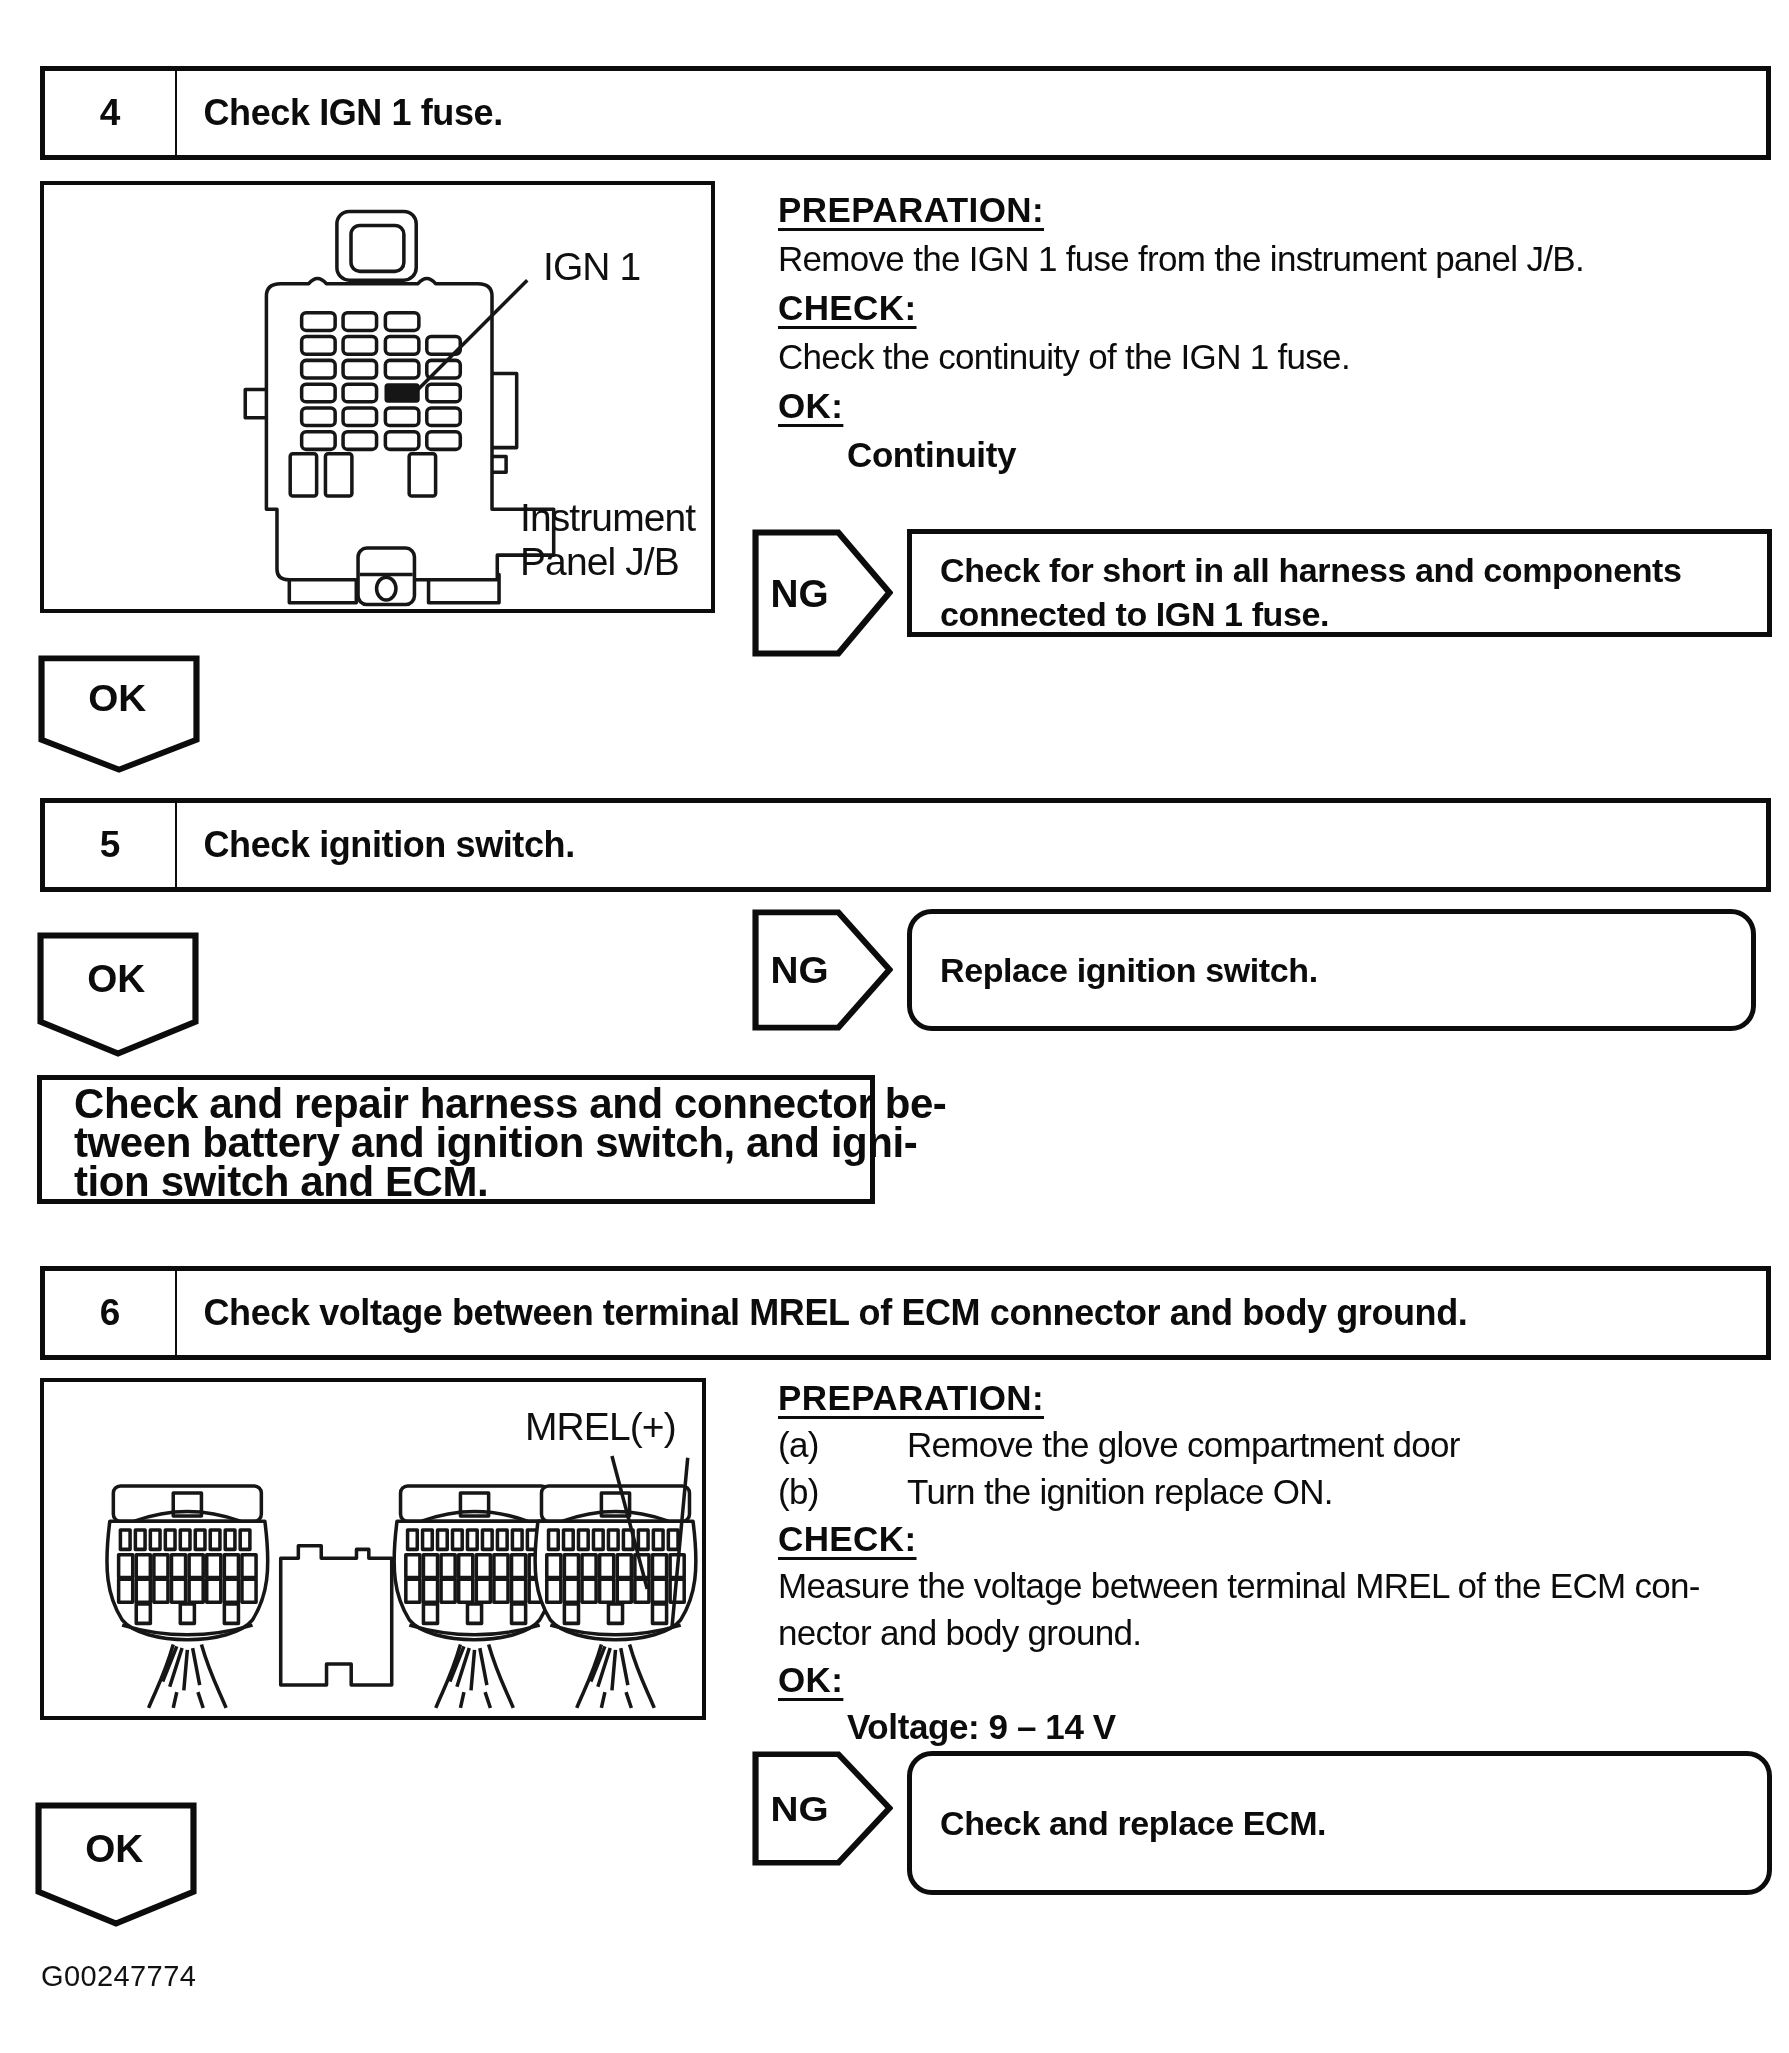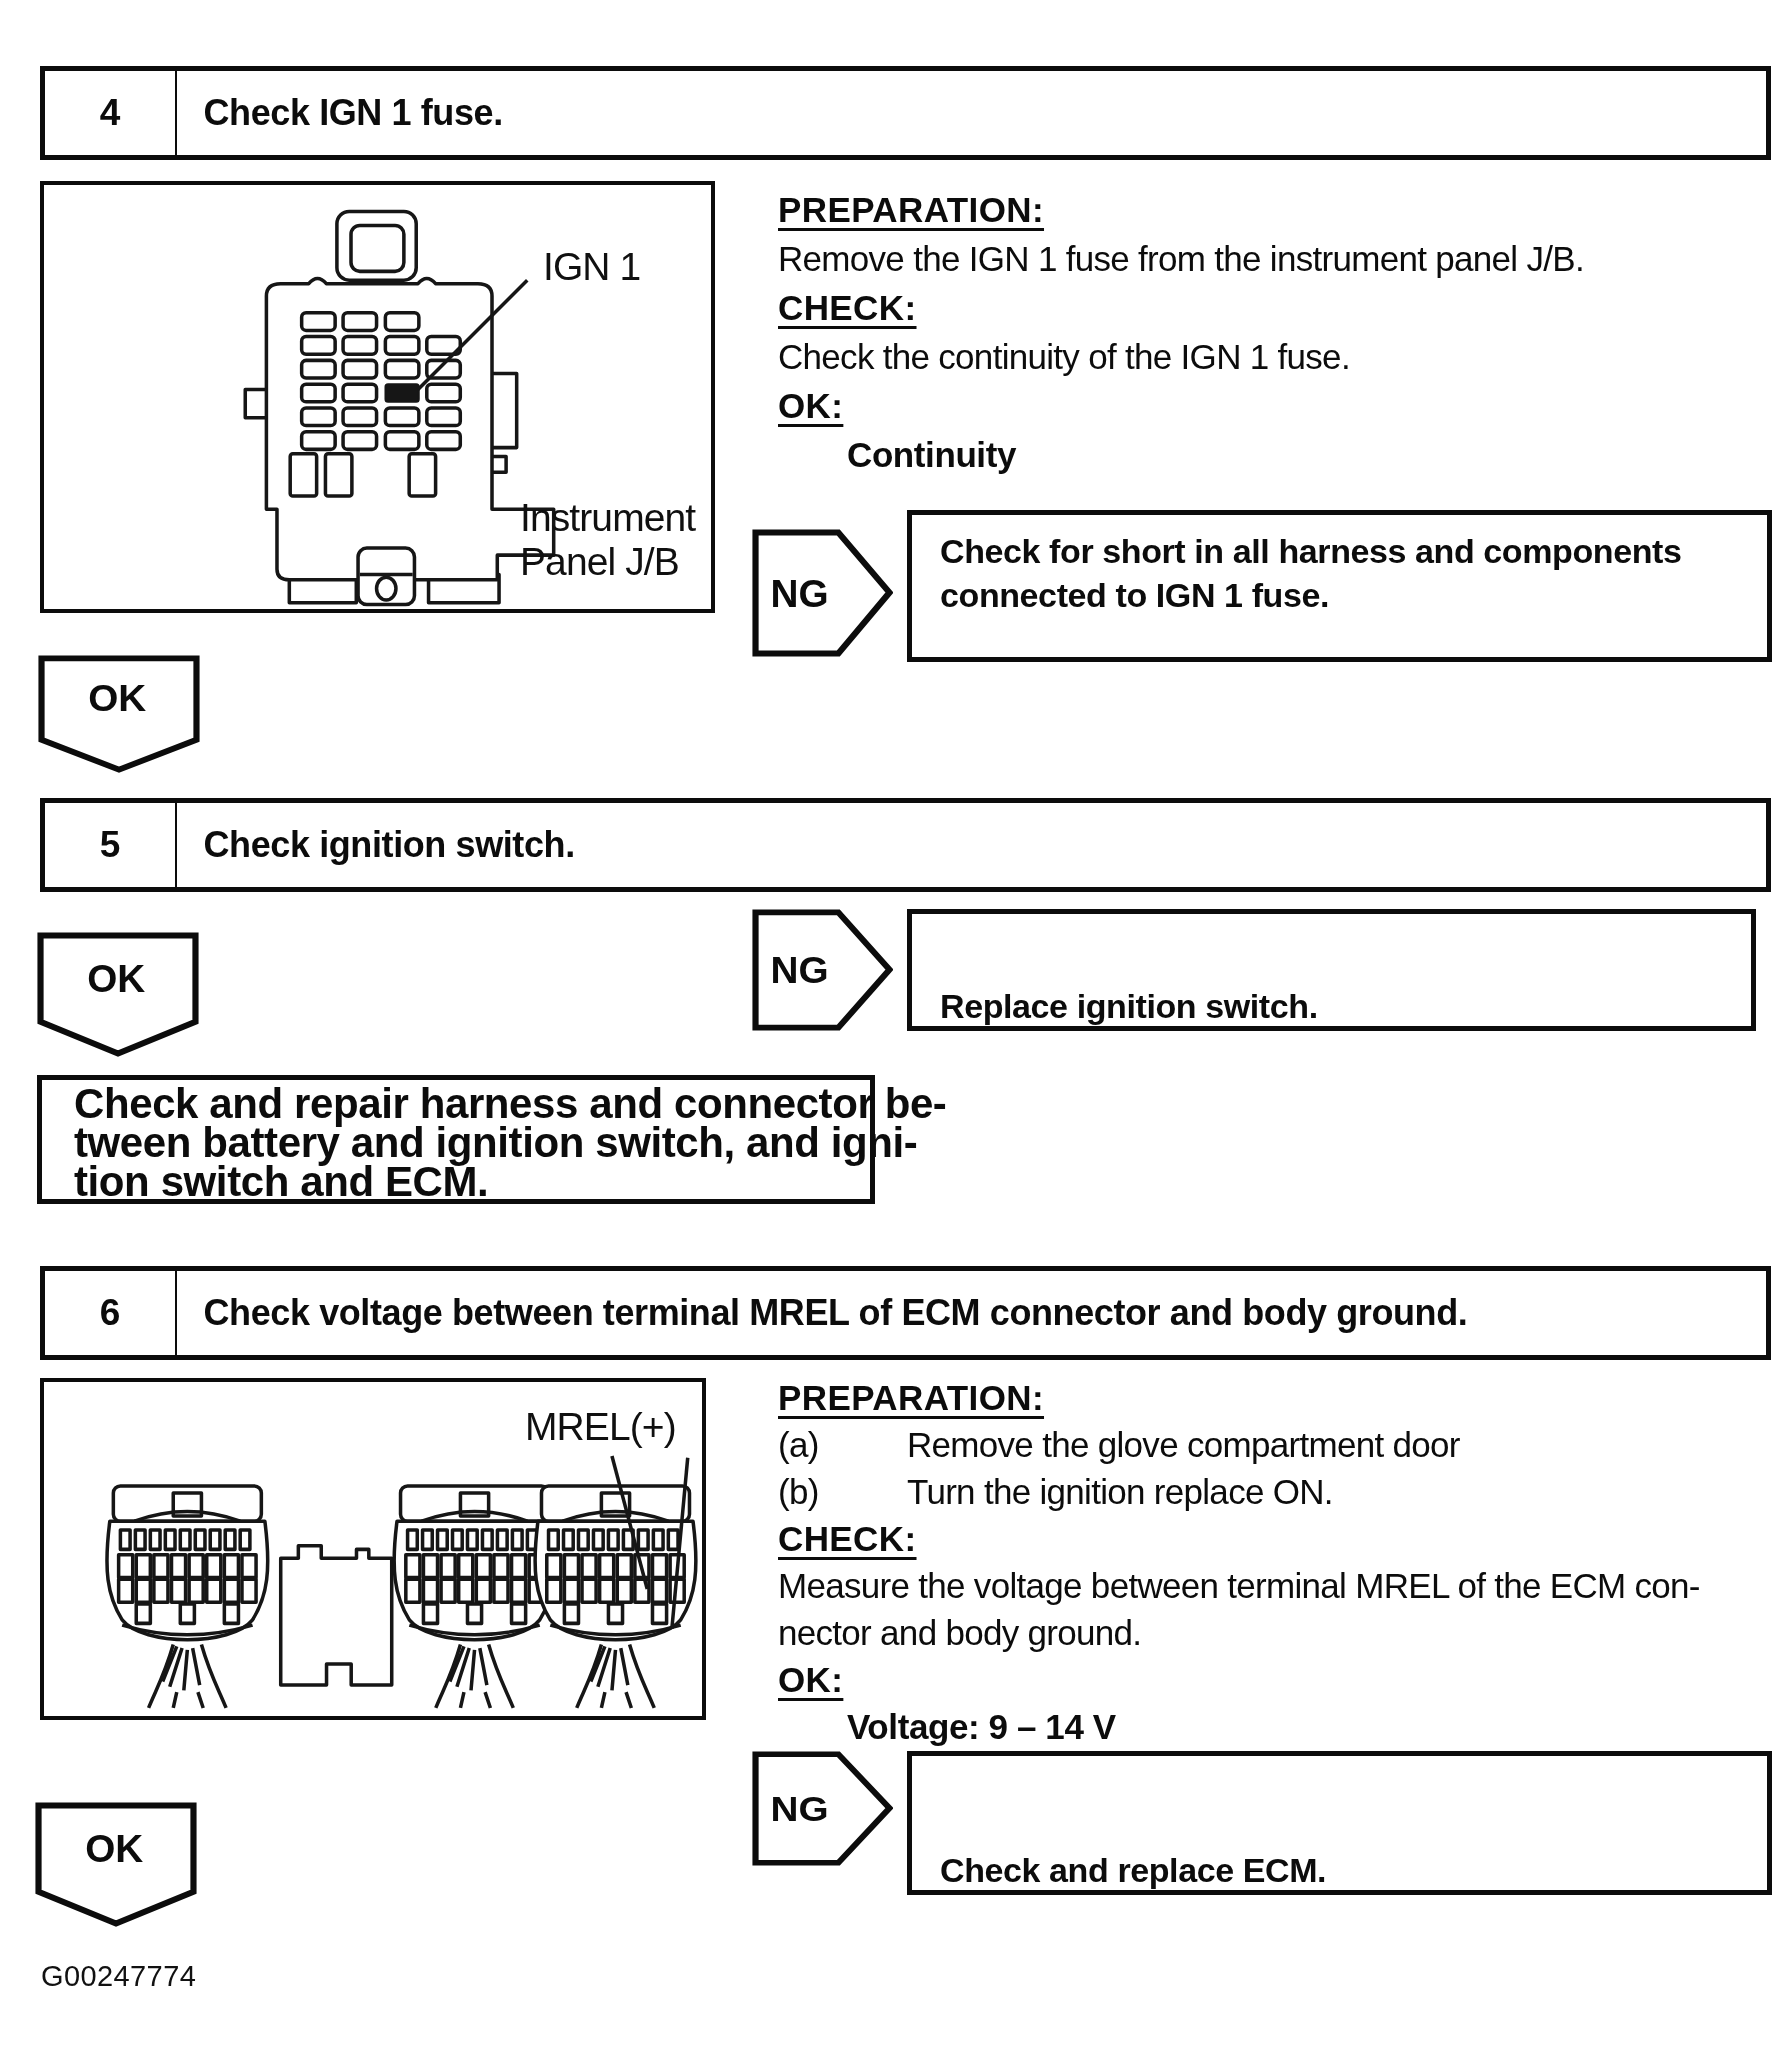--- a/index.html
+++ b/index.html
@@ -81,21 +81,21 @@
   .item .mk { width: 129px; flex: 0 0 129px; }
   
   .ngbox {
     position: absolute;
     border: 5.3px solid #0c0c0c;
     background: #fff;
     font-weight: bold;
     font-size: 34px;
     letter-spacing: -0.4px;
   }
-  .ngbox.center { display: flex; align-items: flex-end; padding-left: 28px; }
+  .ngbox.center { display: flex; align-items: center; padding-left: 28px; border-radius: 25px; }
   .ngbox.lines { padding: 14px 0 0 28px; line-height: 44px; }
   
   .resultbox {
     position: absolute;
     left: 37px;
     top: 1075px;
     width: 838px;
     height: 129px;
     border: 5.3px solid #0c0c0c;
     background: #fff;
@@ -200,21 +200,21 @@
     <div class="row4 sec-h">CHECK:</div>
     <div class="row4 sec-t">Check the continuity of the IGN 1 fuse.</div>
     <div class="row4 sec-h">OK:</div>
     <div class="row4 sec-v">Continuity</div>
   </div>
 
   <svg class="pent" style="left:752px;top:529px;" width="141" height="128" viewBox="0 0 160 145" preserveAspectRatio="none">
     <polygon class="shape" points="4,4 98,4 156,72 98,141 4,141"></polygon>
     <text x="54" y="88">NG</text>
   </svg>
-  <div class="ngbox lines" style="left:907px;top:510px;width:865px;height:152px;">
+  <div class="ngbox lines" style="left:907px;top:529px;width:865px;height:108px;">
     <div>Check for short in all harness and components</div>
     <div>connected to IGN 1 fuse.</div>
   </div>
 
   <svg class="pent" style="left:38px;top:655px;" width="162" height="118" viewBox="0 0 184 142" preserveAspectRatio="none">
     <polygon class="shape" points="4,4 180,4 180,102 92,138 4,102"></polygon>
     <text x="90" y="68">OK</text>
   </svg>
 
   <div class="hdr" style="top:798px;">

